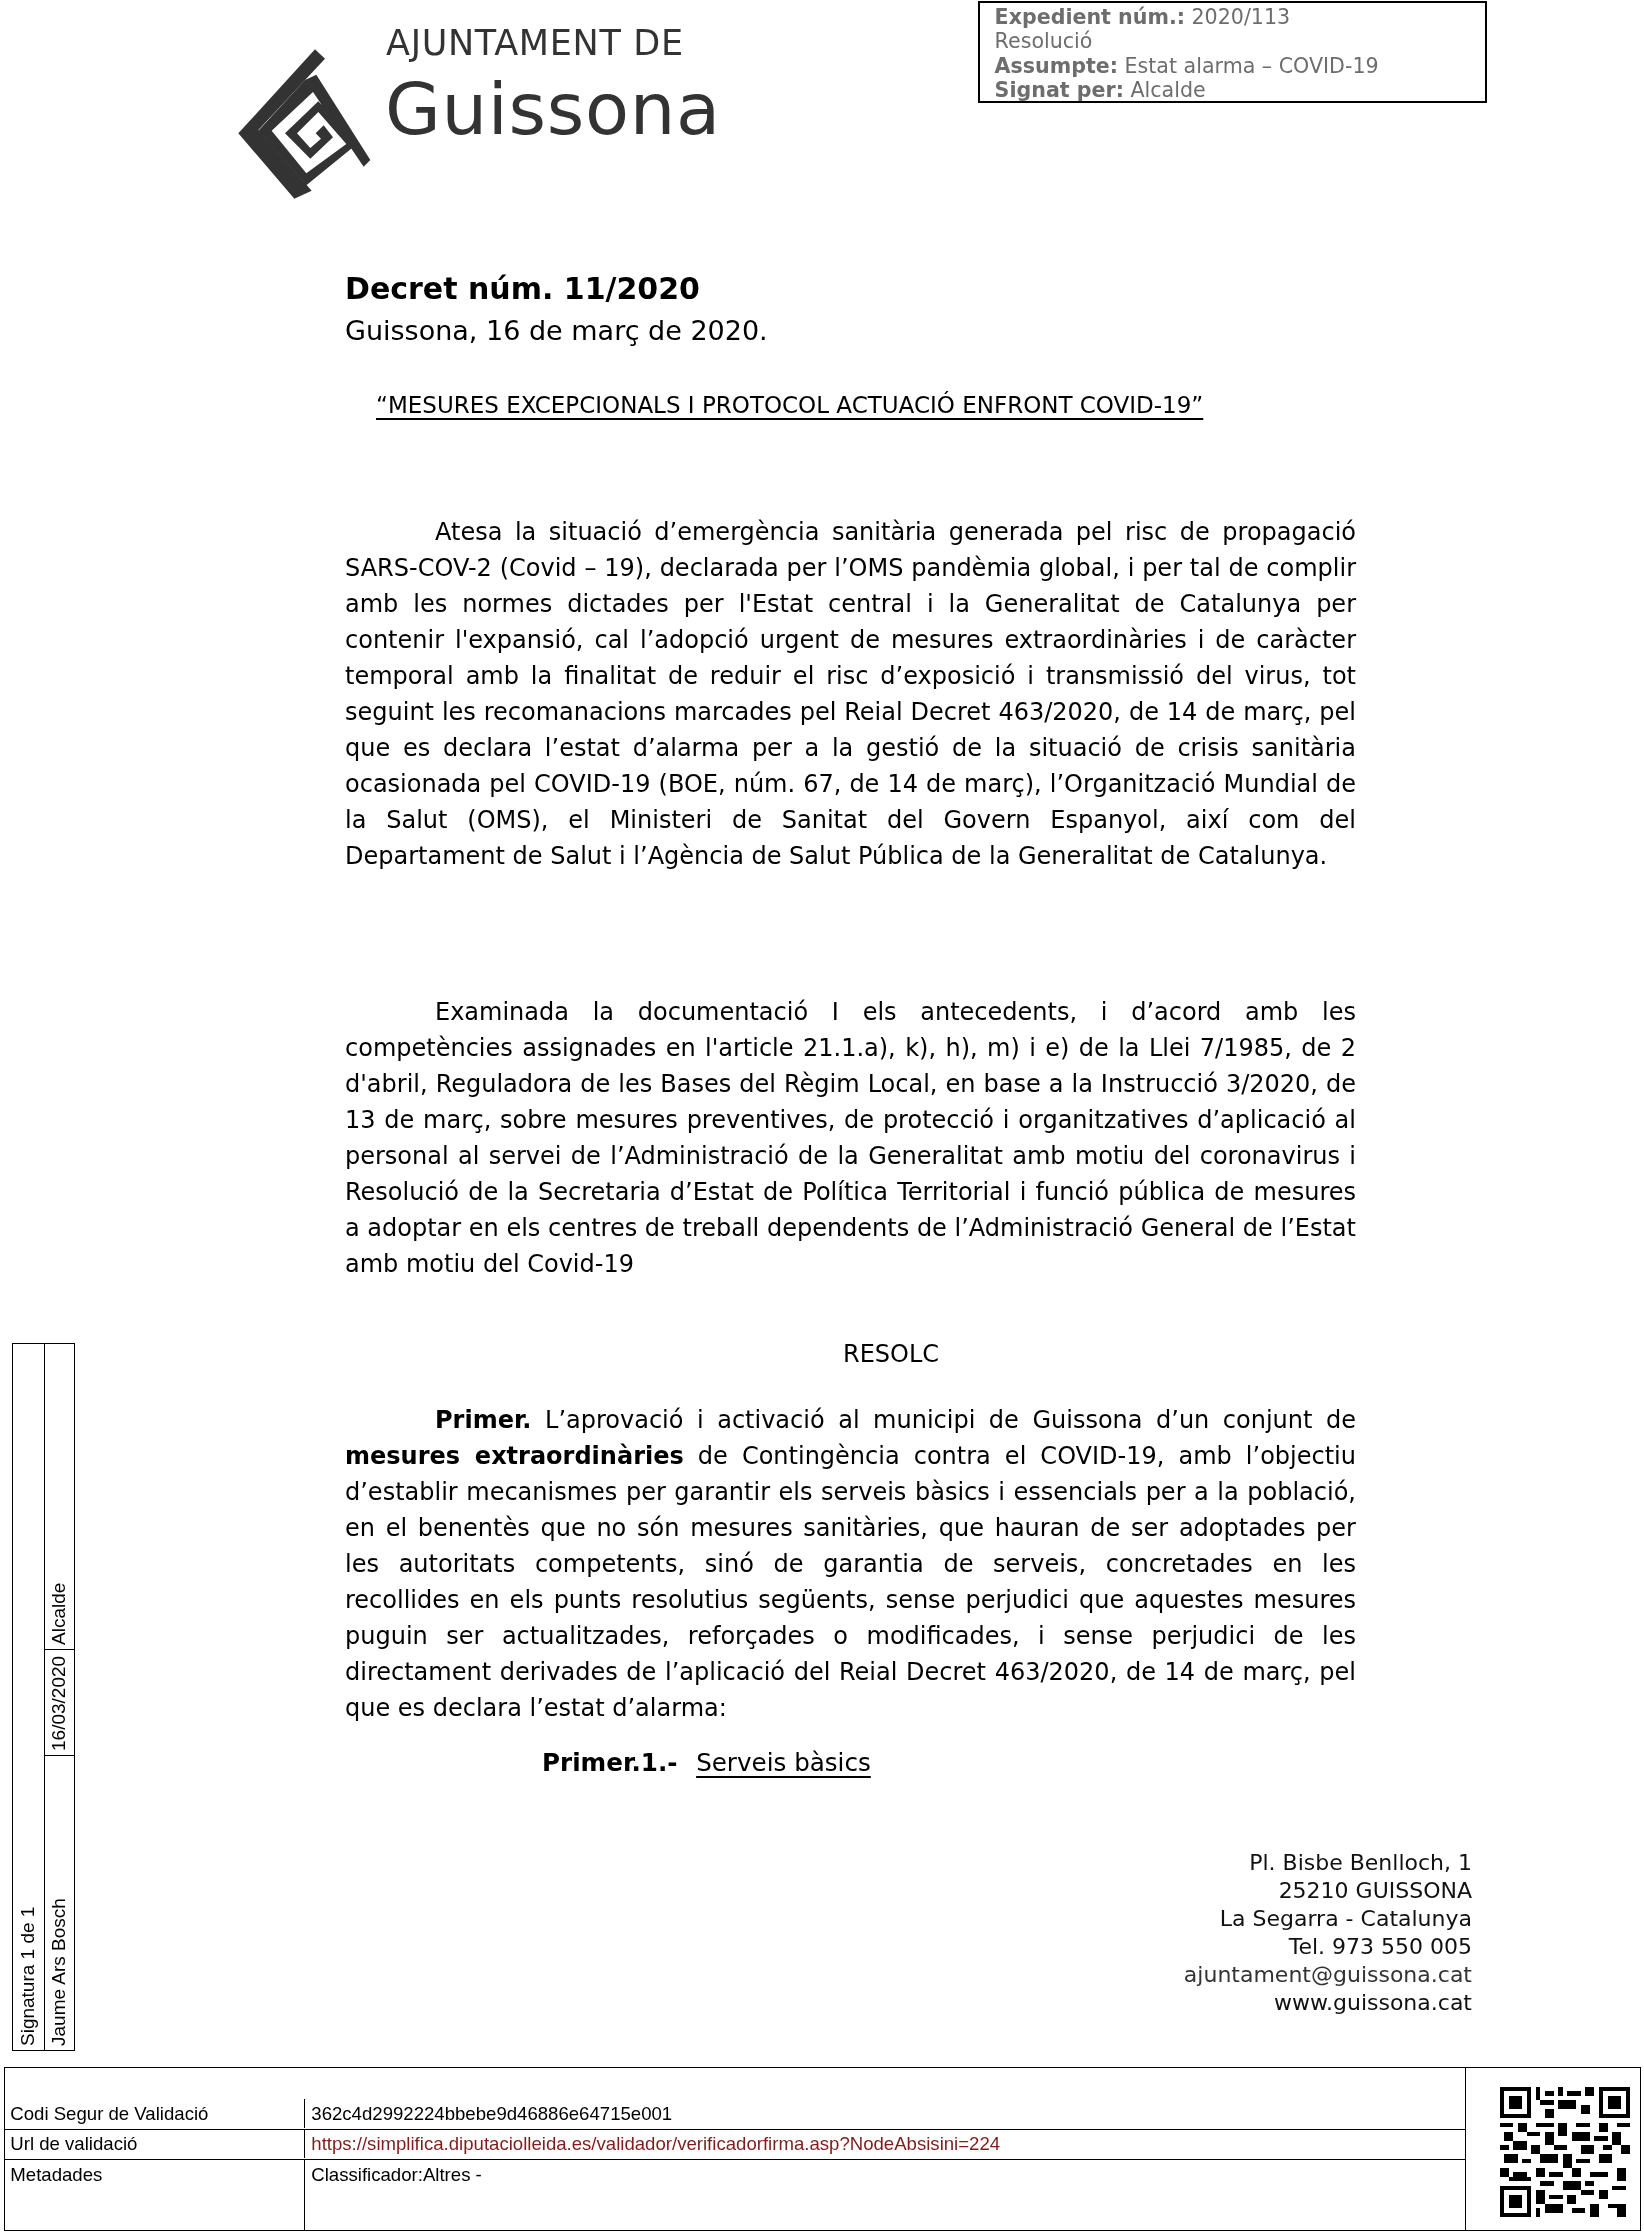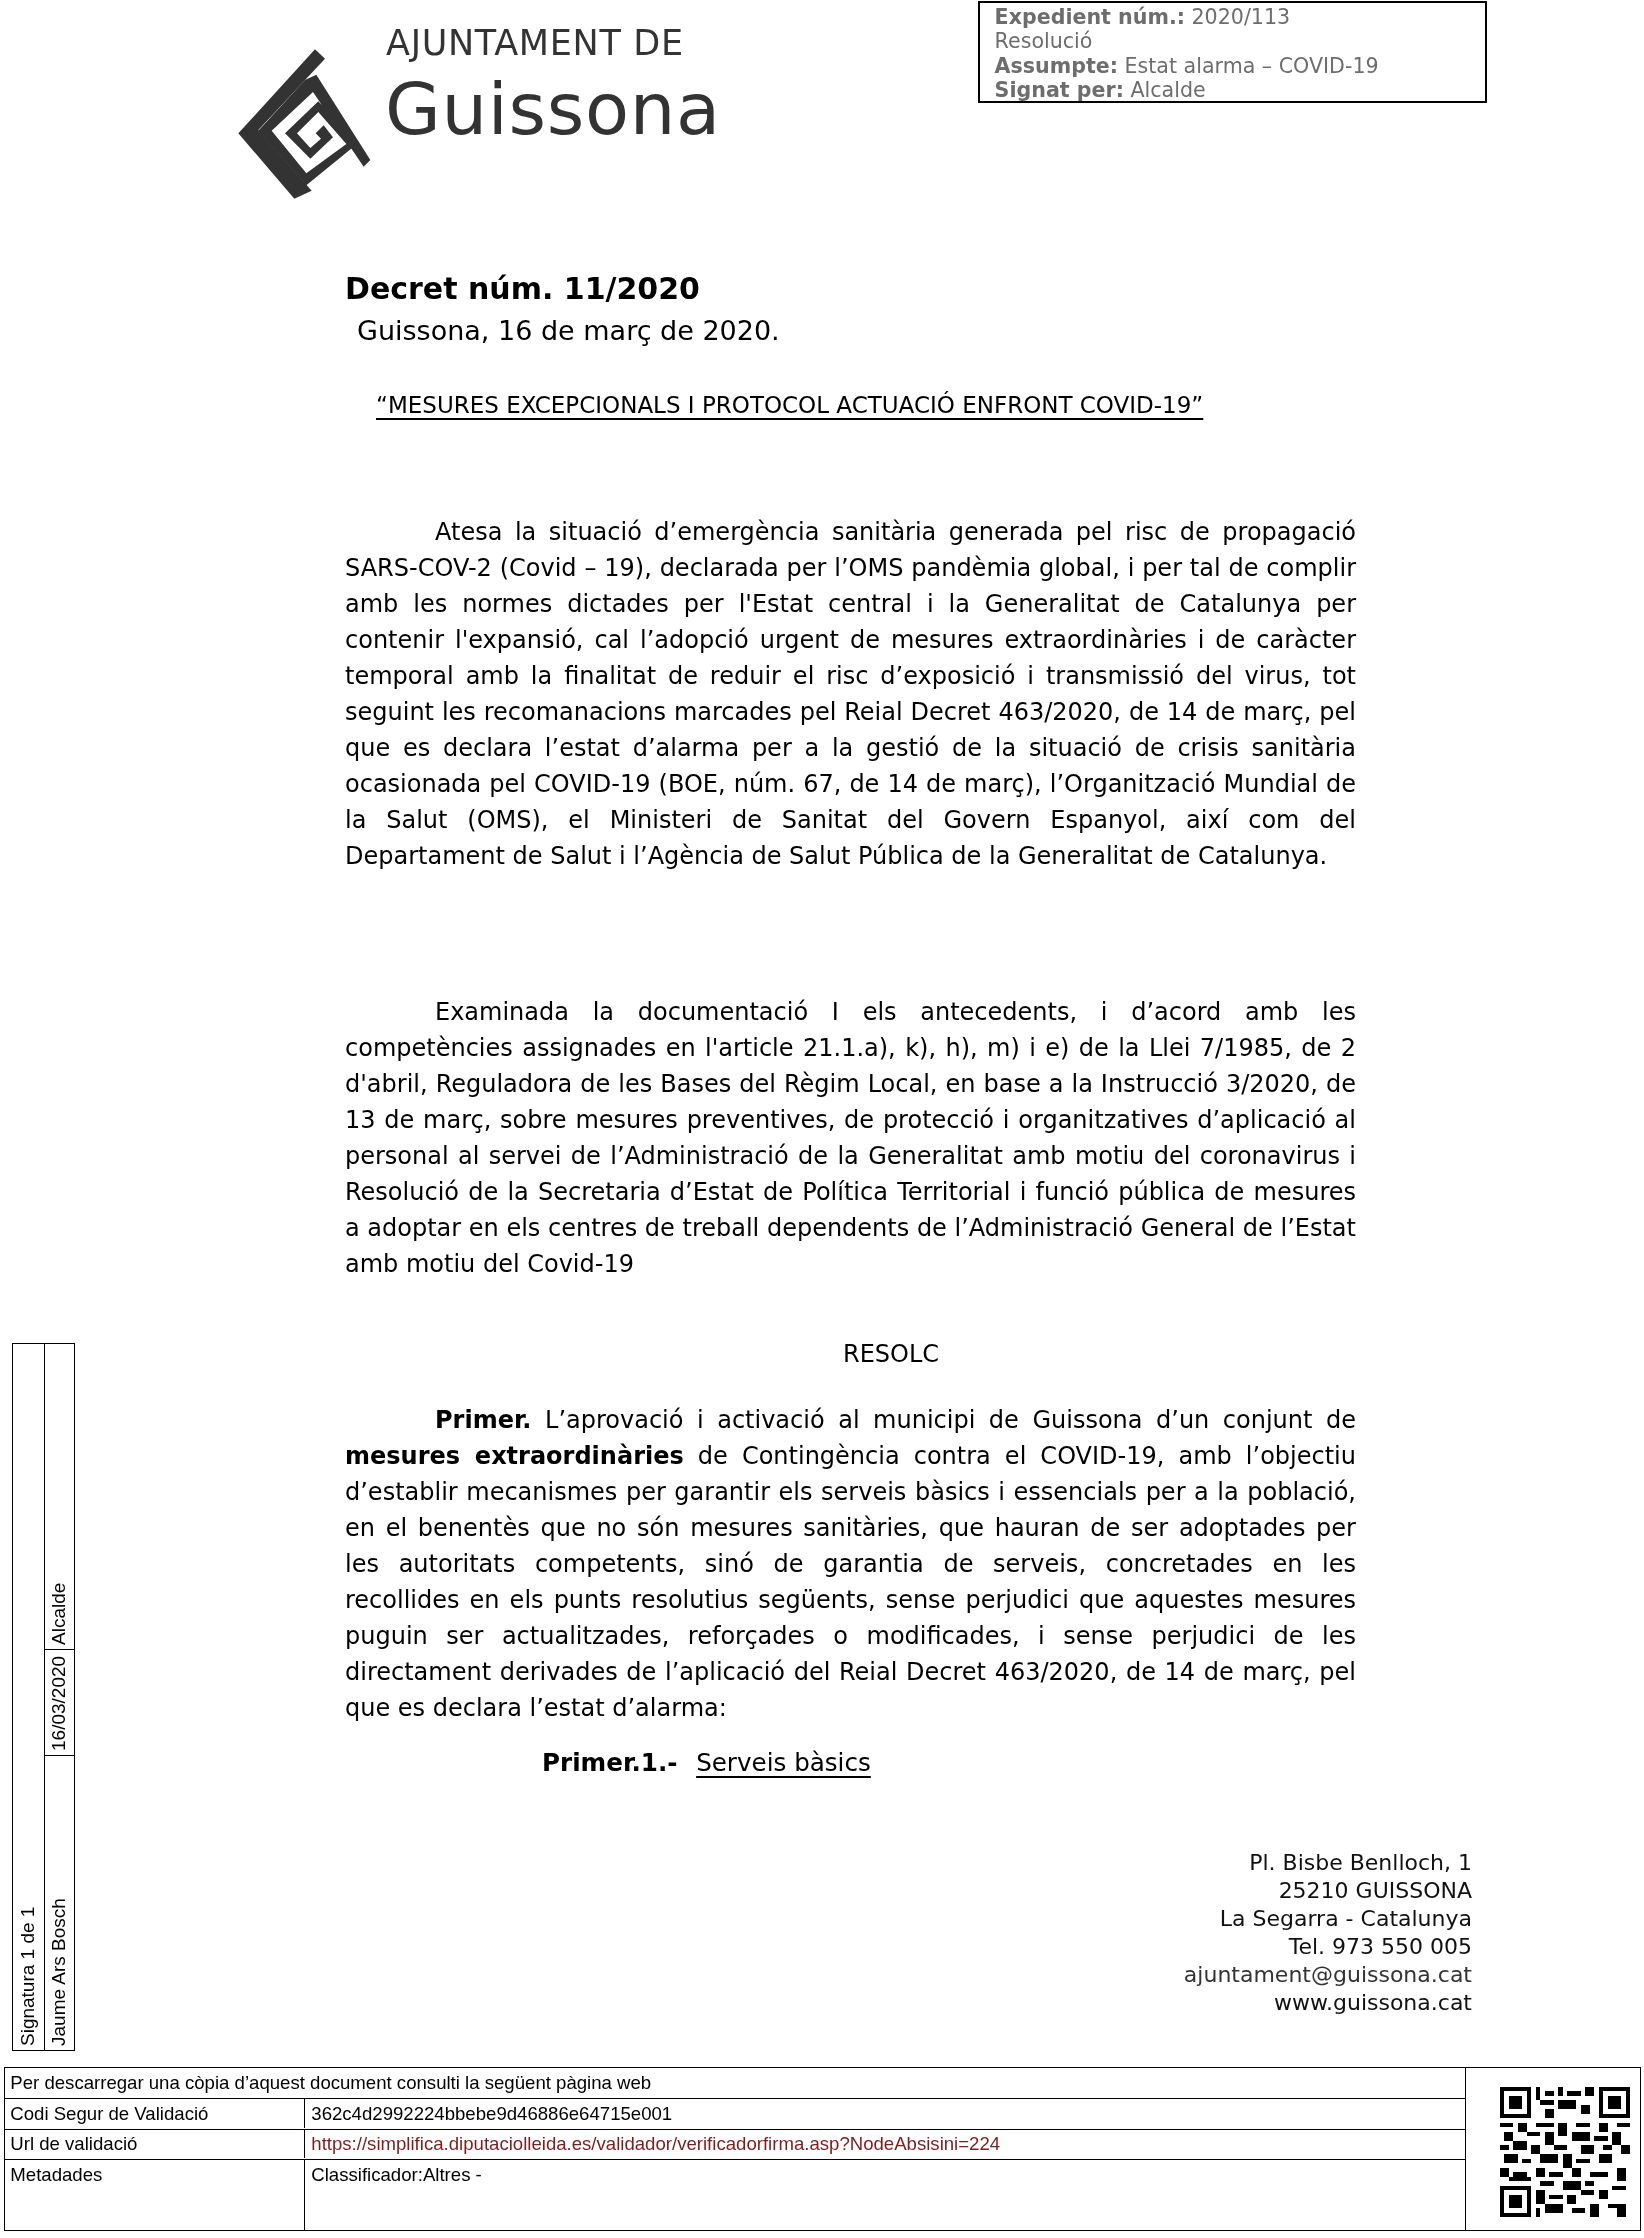--- a/index.html
+++ b/index.html
@@ -12,21 +12,21 @@
   .logo-line2 { position:absolute; left:152px; top:33px; font-family:"DejaVu Sans", sans-serif; font-size:72px; color:#333; letter-spacing:0.7px;margin-top:21px; }
 
   
   .exp-box { position:absolute; left:978px; top:1.3px; width:509px; height:102px; border:2px solid #000; box-sizing:border-box; padding:1.3px 14.6px; }
   .exp-box div { font-size:20.6px; line-height:24.6px; color:#6d6d6d; font-family:"DejaVu Sans", sans-serif; }
   .exp-box b { font-weight:bold; }
 
   
   .body-text { position:absolute; left:345px; width:1011px; font-family:"DejaVu Sans", sans-serif; font-size:24px; line-height:36px; }
   .decret { position:absolute; left:345px; top:271px; font-size:30px; font-weight:bold; }
-  .date { position:absolute; left:345px; top:315px; font-size:27px;margin-left:12px; }
+  .date { position:absolute; left:345px; top:315px; font-size:27px; }
   .title { position:absolute; left:376px; top:392px; font-size:23px; text-decoration:underline; text-underline-offset:5.3px; }
   .para { text-align:justify; margin:0; }
   .para .indent { display:inline-block; width:90px; }
   .p1 { top:514px; }
   .p2 { top:994px; }
   .resolc { position:absolute; left:843px; top:1340px; font-size:24px; }
   .p3 { top:1402px; }
   .sub { position:absolute; left:542px; top:1748px; font-size:24.6px; }
   .sub b { margin-right:18.6px; }
   .sub u { text-underline-offset:4.7px; }
@@ -105,23 +105,20 @@
   <div class="vline"></div>
   <div class="hline" style="top:305px;"></div>
   <div class="hline" style="top:411px;"></div>
   <div class="vtext" style="left:4px; top:702px;">Signatura 1 de 1</div>
   <div class="vtext" style="left:35px; top:702px;">Jaume Ars Bosch</div>
   <div class="vtext" style="left:35px; top:407px;">16/03/2020</div>
   <div class="vtext" style="left:35px; top:301px;">Alcalde</div>
 </div>
 
 <div class="footer">
-  <div class="frow" style="top:0; width:1460px; height:31px;">
-    <div class="fcell" style="left:0;">Per descarregar una còpia d’aquest document consulti la següent pàgina web</div>
-  </div>
   <div class="frow" style="top:31px; width:1460px; height:31px;">
     <div class="fcell" style="left:0;">Codi Segur de Validació</div>
     <div class="fsep" style="left:299px; top:0; height:29px;"></div>
     <div class="fcell" style="left:301px;">362c4d2992224bbebe9d46886e64715e001</div>
   </div>
   <div class="frow" style="top:61px; width:1460px; height:31px;">
     <div class="fcell" style="left:0;">Url de validació</div>
     <div class="fsep" style="left:299px; top:0; height:29px;"></div>
     <div class="fcell link" style="left:301px;">https://simplifica.diputaciolleida.es/validador/verificadorfirma.asp?NodeAbsisini=224</div>
   </div>

